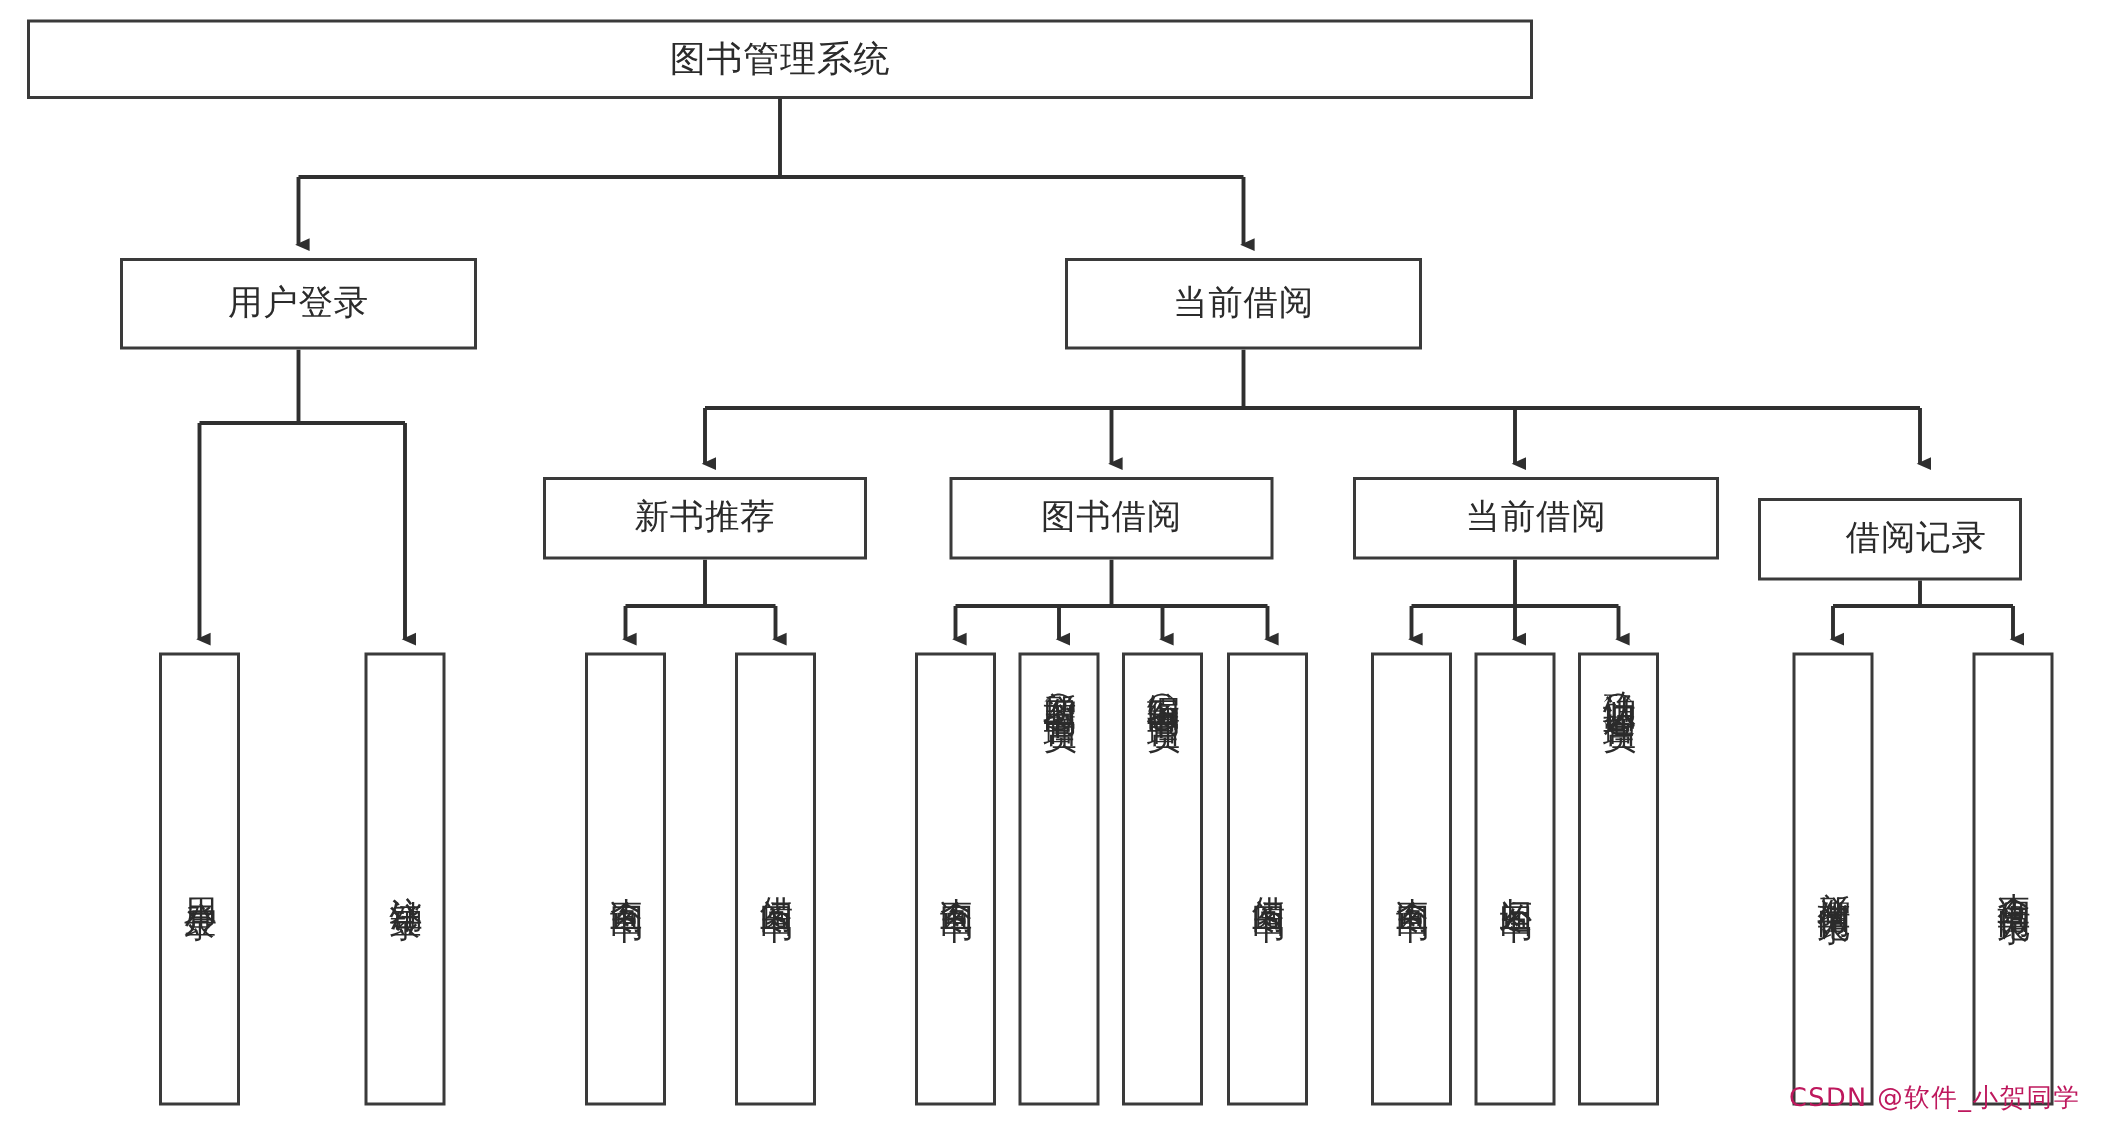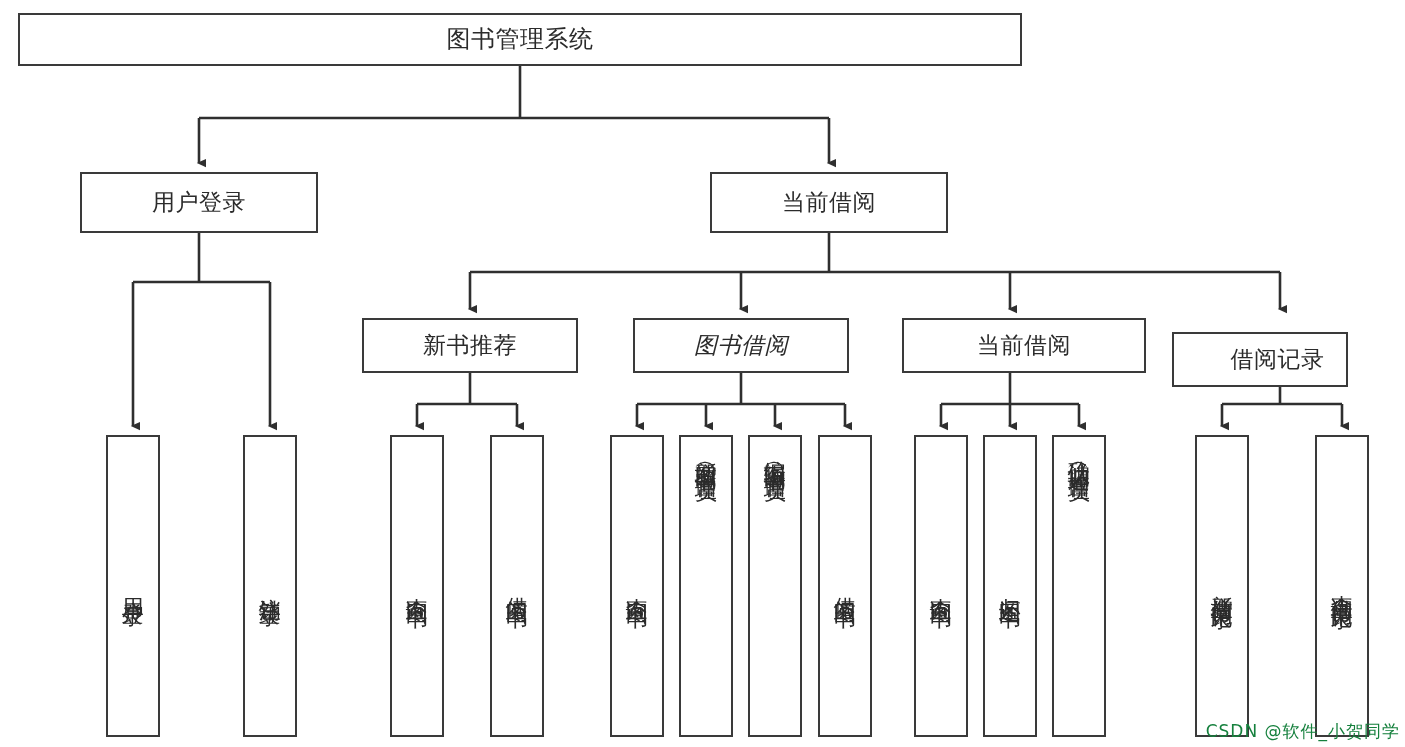--- a/index.html
+++ b/index.html
@@ -67,24 +67,24 @@
     align-items: center;
   }
   .node.vert.topped {
     align-items: flex-start;
   }
   .node.vert.topped .node-label {
     margin-top: 6px;
   }
   #watermark {
     position: absolute;
-    right: 5px;
+    right: 18px;
     bottom: 4px;
     font-size: 17px;
-    color: #15803d;
+    color: #be185d;
     letter-spacing: 1px;
     z-index: 5;
     white-space: nowrap;
   }
 </style>
 </head>
 <body>
 
 <div id="diagram-root">
 
@@ -145,21 +145,21 @@
   <div class="node horiz" style="left:80px; top:172px; width:238px; height:61px;">
     <span class="node-label">用户登录</span>
   </div>
   <div class="node horiz" style="left:710px; top:172px; width:238px; height:61px;">
     <span class="node-label">当前借阅</span>
   </div>
 
   <div class="node horiz" style="left:362px; top:318px; width:216px; height:55px;">
     <span class="node-label">新书推荐</span>
   </div>
-  <div class="node horiz" style="left:633px; top:318px; width:216px; height:55px;font-style:italic;">
+  <div class="node horiz" style="left:633px; top:318px; width:216px; height:55px;">
     <span class="node-label">图书借阅</span>
   </div>
   <div class="node horiz" style="left:902px; top:318px; width:244px; height:55px;">
     <span class="node-label">当前借阅</span>
   </div>
   <div class="node horiz" style="left:1172px; top:332px; width:176px; height:55px;padding-left:35px;">
     <span class="node-label">借阅记录</span>
   </div>
 
   <div class="node vert centered" style="left:106px; top:435px; width:54px; height:302px;">

